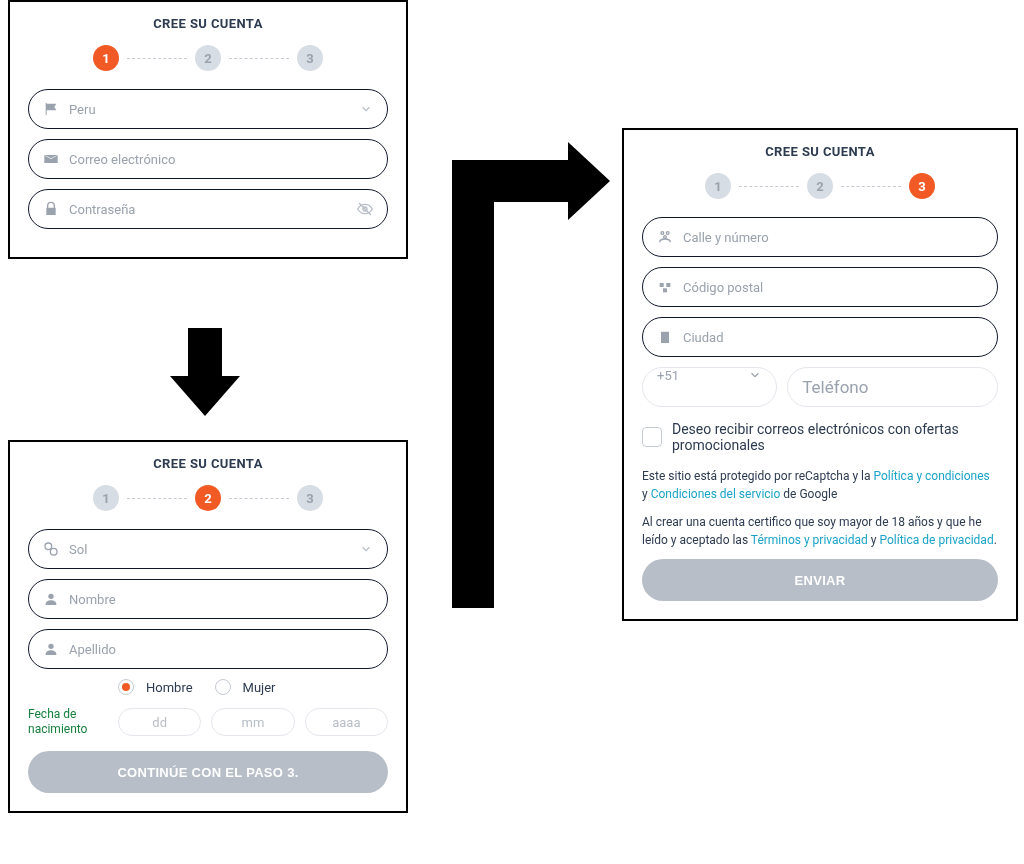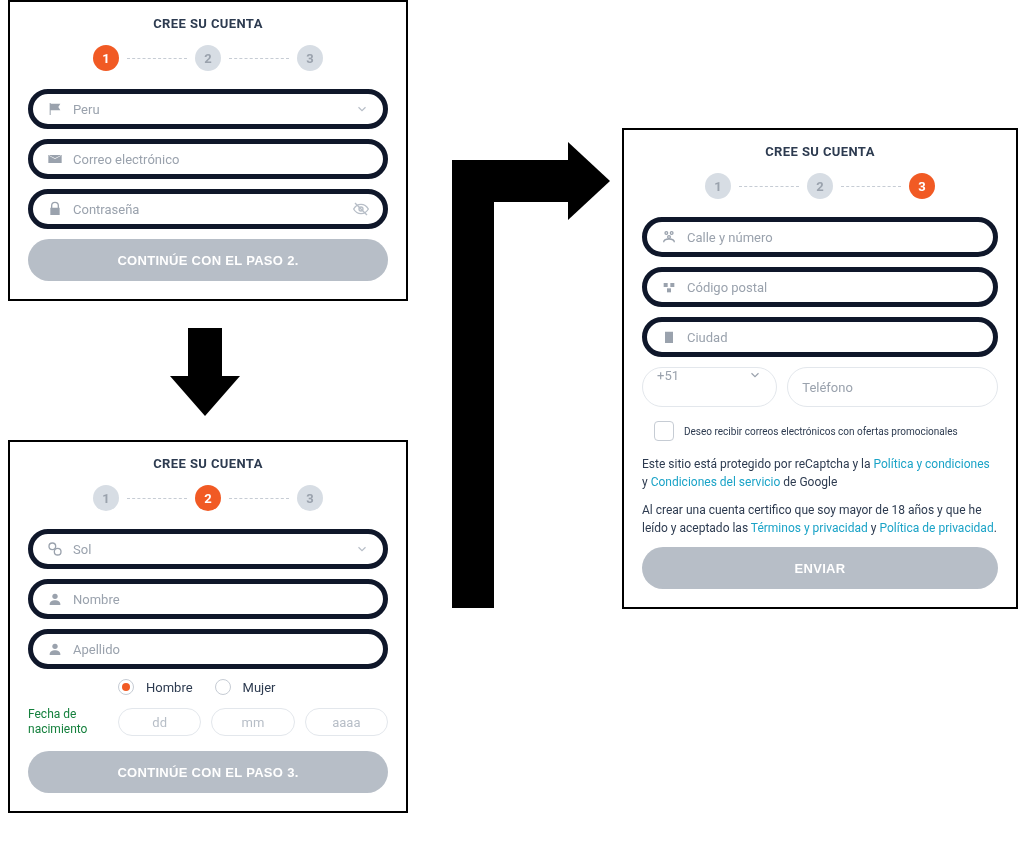--- a/index.html
+++ b/index.html
@@ -44,21 +44,21 @@
   .step.active { background: #f15a24; color: #fff; }
   .step.inactive { background: #d7dde4; color: #9aa2ad; }
   .step-sep {
     width: 60px;
     border-top: 1px dashed #c6ccd4;
     margin: 0 8px;
   }
   .field {
     display: flex;
     align-items: center;
-    border: 5px solid #0f172a;
+    border: 1px solid #0f172a;
     border-radius: 22px;
     height: 40px;
     padding: 0 14px;
     margin-bottom: 10px;
     color: #9aa2ad;
     font-size: 13px;
     gap: 10px;
     background: #fff;
   }
   .field .icon {
@@ -135,22 +135,22 @@
     display: flex;
     align-items: center;
     justify-content: center;
     font-size: 13px;
     color: #b7bec7;
   }
   .checkbox-row {
     display: flex;
     align-items: center;
     gap: 10px;
-    margin: 6px 0 14px 12px;
-    font-size: 10px;
+    margin: 6px 0 14px 0;
+    font-size: 14px;
     color: #2d3b50;
   }
   .checkbox {
     width: 20px;
     height: 20px;
     border: 1px solid #c6ccd4;
     border-radius: 4px;
     flex-shrink: 0;
   }
   .legal {
@@ -174,21 +174,21 @@
     gap: 32px;
   }
   .phone-num {
     flex: 1;
     border: 1px solid #e3e7ec;
     border-radius: 22px;
     height: 40px;
     display: flex;
     align-items: center;
     padding: 0 14px;
-    font-size: 13px;
+    font-size: 17px;
     color: #9aa2ad;
   }
   
   .arrow-down {
     position: absolute;
     left: 170px;
     top: 328px;
     width: 70px;
     height: 95px;
   }
@@ -296,21 +296,20 @@
     <span class="text">Contraseña</span>
     <span class="chev">
       <svg width="16" height="16" viewBox="0 0 24 24" fill="none" stroke="currentColor" stroke-width="2">
           <path d="M1 12s4-7 11-7 11 7 11 7-4 7-11 7S1 12 1 12z"></path>
           <circle cx="12" cy="12" r="3"></circle>
           <line x1="3" y1="3" x2="21" y2="21"></line>
         </svg>
     </span>
   </div>
 
-  <button class="btn">CONTINÚE CON EL PASO 2.</button>
 </div>
 
 <div class="arrow-down">
   <div class="shaft"></div>
   <div class="head"></div>
 </div>
 
 <div class="panel" style="left:8px; top:440px; width:400px;">
   <div class="panel-title">CREE SU CUENTA</div>
   <div class="steps">

